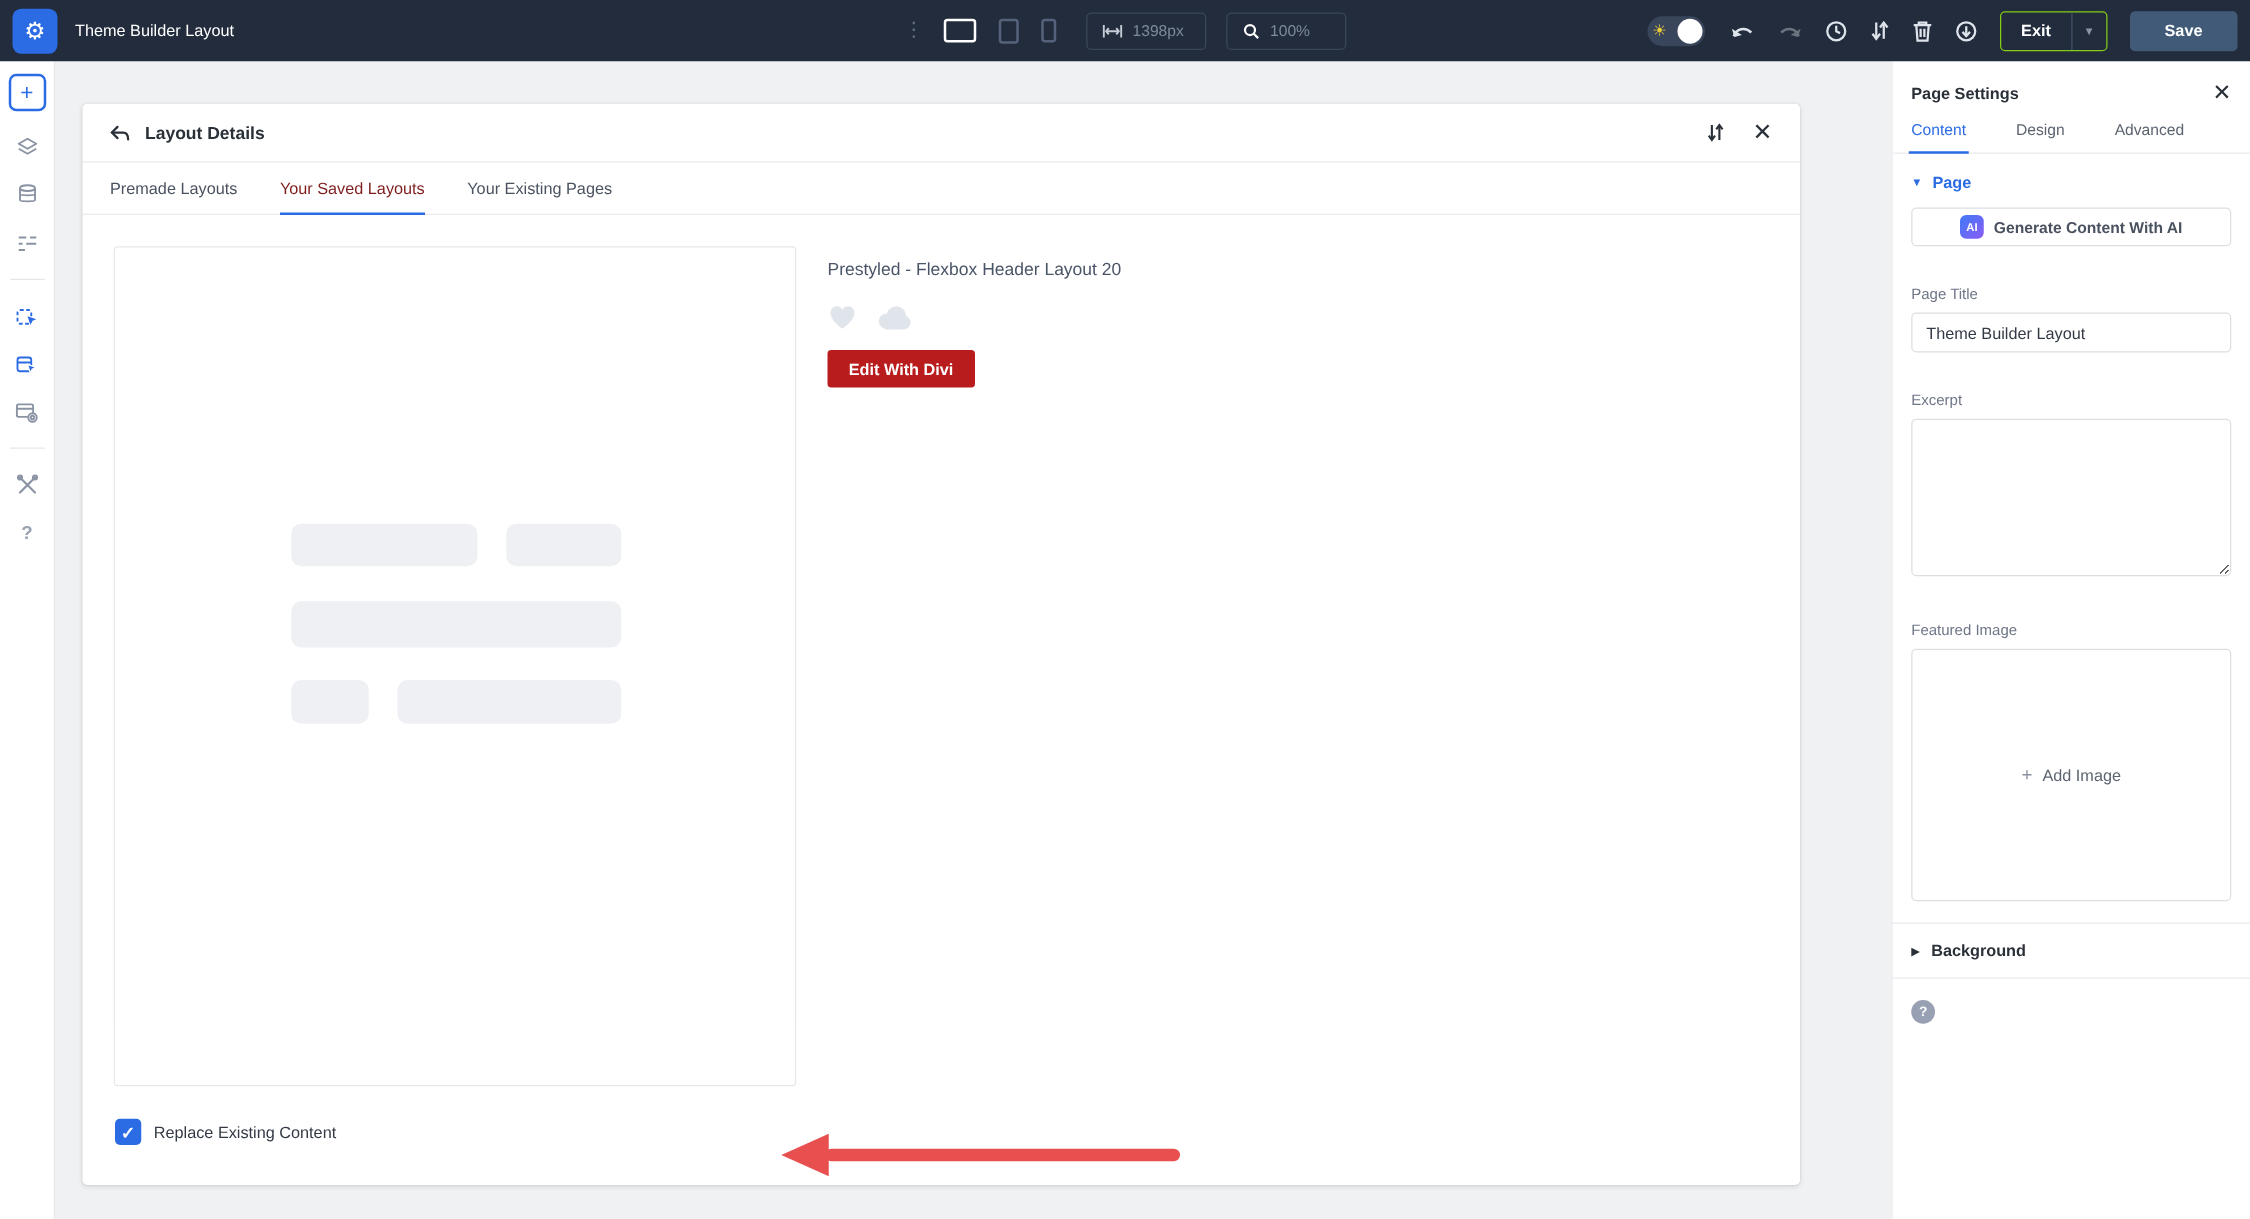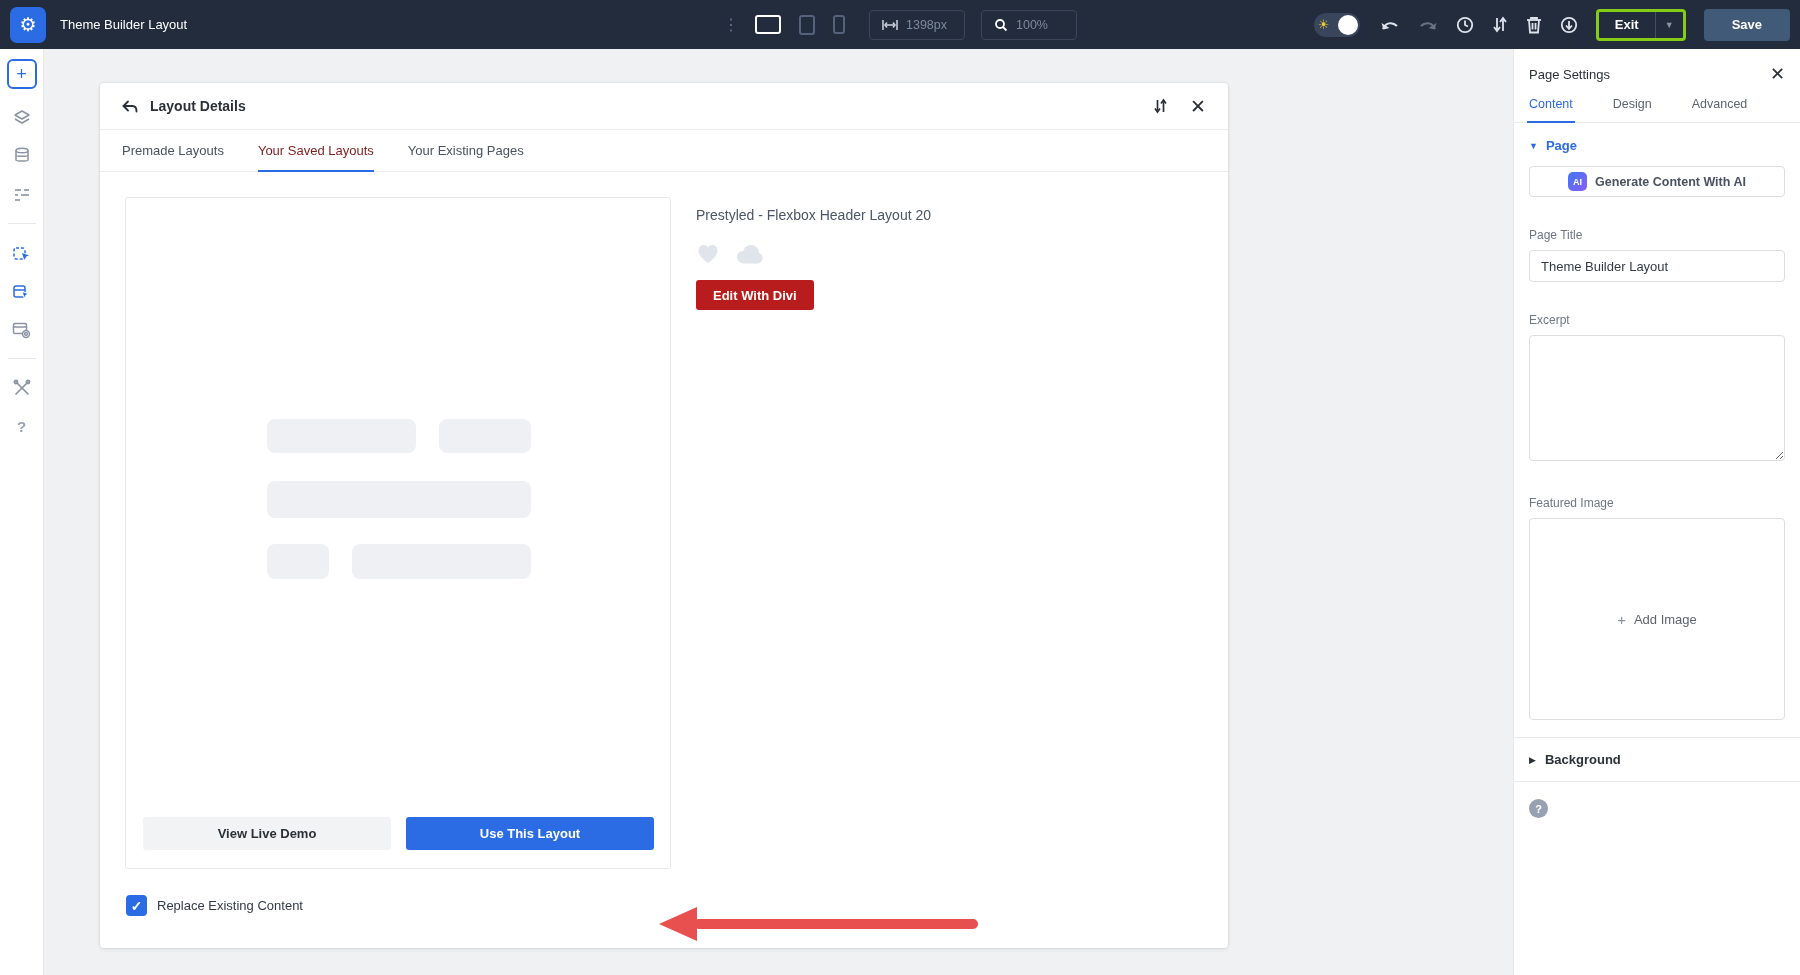--- a/index.html
+++ b/index.html
@@ -27,41 +27,41 @@
   .tb-field { display:flex; align-items:center; gap:8px; border:1px solid #3a4659;
     border-radius:4px; height:30px; padding:0 12px; min-width:96px; color:#7e8a9c; font-size:12.5px; cursor:text; }
   .tb-field svg { flex:0 0 auto; }
   .tb-right { display:flex; align-items:center; gap:18px; }
   .tb-icon { color:#dfe4ec; cursor:pointer; display:flex; align-items:center; }
   .tb-icon.dim { opacity:.38; }
   .toggle { width:46px; height:24px; background:#39455a; border-radius:12px; position:relative;
     display:flex; align-items:center; cursor:pointer; margin-right:2px; }
   .toggle .sun { position:absolute; left:4px; color:#e9c938; font-size:13px; line-height:1; }
   .toggle .knob { position:absolute; right:2px; width:20px; height:20px; border-radius:50%; background:#fff; }
-  .exit-group { display:flex; align-items:stretch; border:3px solid #84cc16; border-radius:4px; overflow:hidden; height:32px;justify-content:flex-end; }
+  .exit-group { display:flex; align-items:stretch; border:1px solid #84cc16; border-radius:4px; overflow:hidden; height:32px;justify-content:flex-end; }
   .exit-main { color:#fff; font-size:13px; font-weight:600; display:flex; align-items:center; padding:0 16px; cursor:pointer; }
   .exit-caret { border-left:1px solid #41506a; display:flex; align-items:center; padding:0 9px; color:#8a93a3; font-size:9px; cursor:pointer; }
   .save-btn { height:32px; background:#405a78; border:none; border-radius:4px; color:#fff;
     font-size:13px; font-weight:700; padding:0 28px; cursor:pointer; font-family:inherit; }
 
   
   .sidebar { position:absolute; top:49px; left:0; width:44px; bottom:0; background:#ffffff;
     border-right:1px solid #e7e8ea; display:flex; flex-direction:column; align-items:center; padding-top:10px; z-index:40; }
   .sb-item { width:30px; height:30px; display:flex; align-items:center; justify-content:center;
     margin-bottom:8px; cursor:pointer; color:#8a93a3; }
   .sb-item.add { border:2px solid #2b6ce4; border-radius:6px; color:#2b6ce4; font-size:18px; font-weight:500; margin-bottom:14px; }
   .sb-item.blue { color:#2b6ce4; }
   .sb-div { width:28px; height:1px; background:#e7e8ea; margin:6px 0 14px; }
   .sb-help { font-size:15px; font-weight:700; color:#9aa3b2; }
 
   
   .main { position:absolute; top:49px; left:44px; width:1469px; bottom:0; background:#f0f1f2; }
 
   
-  .modal { position:absolute; left:56px; top:34px; width:1128px; height:865px; background:#ffffff;
+  .modal { position:absolute; left:22px; top:34px; width:1374px; height:865px; background:#ffffff;
     border-radius:4px; box-shadow:0 1px 4px rgba(0,0,0,.10), 0 0 0 1px rgba(0,0,0,.03); }
   .modal-header { height:47px; display:flex; align-items:center; padding:0 22px;
     border-bottom:1px solid #ececee; }
   .back-icon { color:#2a3038; margin-right:12px; cursor:pointer; display:flex; }
   .modal-title { font-size:14px; font-weight:700; color:#2a3038; }
   .modal-hicons { margin-left:auto; display:flex; align-items:center; gap:22px; color:#2a3038; }
   .modal-hicons .mh { cursor:pointer; display:flex; align-items:center; }
   .mh-close { font-size:19px; line-height:1; color:#2a3038; }
   .modal-tabs { height:42px; display:flex; align-items:stretch; padding:0 22px; gap:34px;
     border-bottom:1px solid #ececee; }
@@ -103,21 +103,21 @@
   
   .replace-row { position:absolute; left:26px; top:812px; display:flex; align-items:center; gap:10px; }
   .checkbox { width:21px; height:21px; background:#2b6ce4; border-radius:4px; color:#fff;
     display:flex; align-items:center; justify-content:center; font-size:14px; font-weight:700; cursor:pointer; }
   .replace-label { font-size:13px; color:#333a45; }
 
   
   .rpanel { position:absolute; top:49px; right:0; width:287px; bottom:0; background:#ffffff;
     border-left:1px solid #e7e8ea; padding:0 15px; z-index:45; }
   .rp-header { display:flex; align-items:center; justify-content:space-between; padding-top:16px; }
-  .rp-title { font-size:13px; font-weight:400; color:#2a3038; }
+  .rp-title { font-size:13px; font-weight:700; color:#2a3038; }
   .rp-close { font-size:18px; color:#2a3038; cursor:pointer; line-height:1; }
   .rp-tabs { display:flex; gap:40px; margin:14px -15px 0; padding:0 15px 11px; border-bottom:1px solid #e9eaec; }
   .rtab { font-size:12.5px; color:#5c6470; cursor:pointer; position:relative; }
   .rtab.active { color:#2b6ce4; font-weight:500; }
   .rtab.active::after { content:""; position:absolute; left:-2px; right:-2px; bottom:-12px; height:2px; background:#2b6ce4; }
   .rp-section-head { display:flex; align-items:center; gap:8px; padding:15px 0 13px; cursor:pointer; }
   .rp-section-head .tri { font-size:9px; color:#2b6ce4; }
   .rp-section-head .lbl { font-size:13px; font-weight:700; color:#2b6ce4; }
   .ai-btn { width:100%; height:31px; background:#fff; border:1px solid #dcdee2; border-radius:4px;
     display:flex; align-items:center; justify-content:center; gap:8px; cursor:pointer; }
@@ -343,24 +343,20 @@
           <div class="ph-row">
               <div class="ph ph-r1a"></div>
               <div class="ph ph-r1b"></div>
             </div>
           <div class="ph ph-r2"></div>
           <div class="ph-row ph-row3">
               <div class="ph ph-r3a"></div>
               <div class="ph ph-r3b"></div>
             </div>
         </div>
-        <div class="card-btns">
-          <button class="btn-demo">View Live Demo</button>
-          <button class="btn-use">Use This Layout</button>
-        </div>
       </div>
 
       <div class="meta">
         <div class="layout-name">Prestyled - Flexbox Header Layout 20</div>
         <div class="meta-icons">
           <div class="mi">
             <svg width="24" height="21" viewBox="0 0 24 21" fill="#e0e4eb">
               <path d="M12 20 C2 13 0.5 6 4.5 3 C7.5 0.8 11 2.5 12 5 C13 2.5 16.5 0.8 19.5 3 C23.5 6 22 13 12 20 Z"></path>
             </svg>
           </div>

